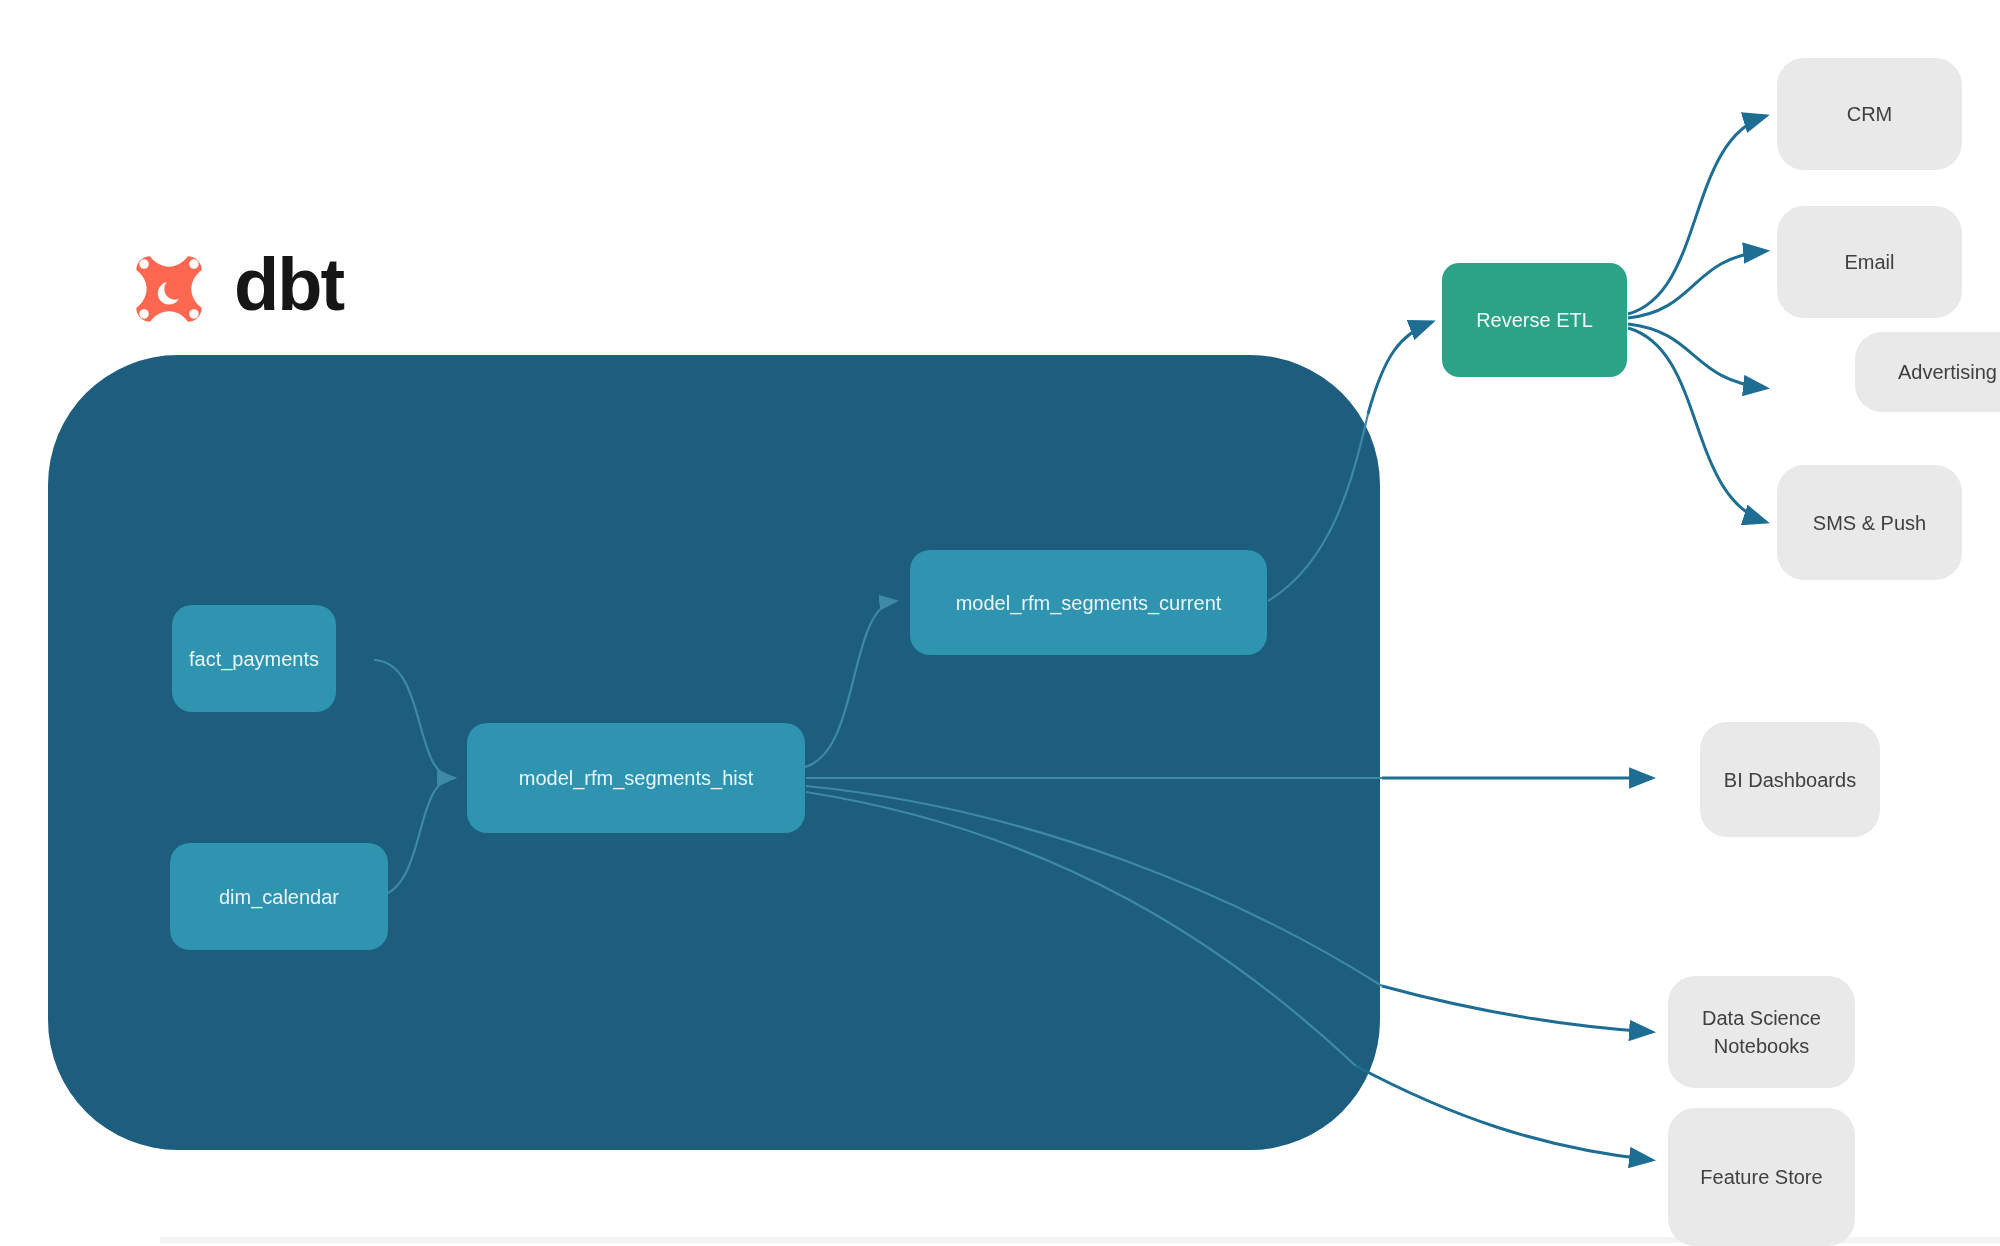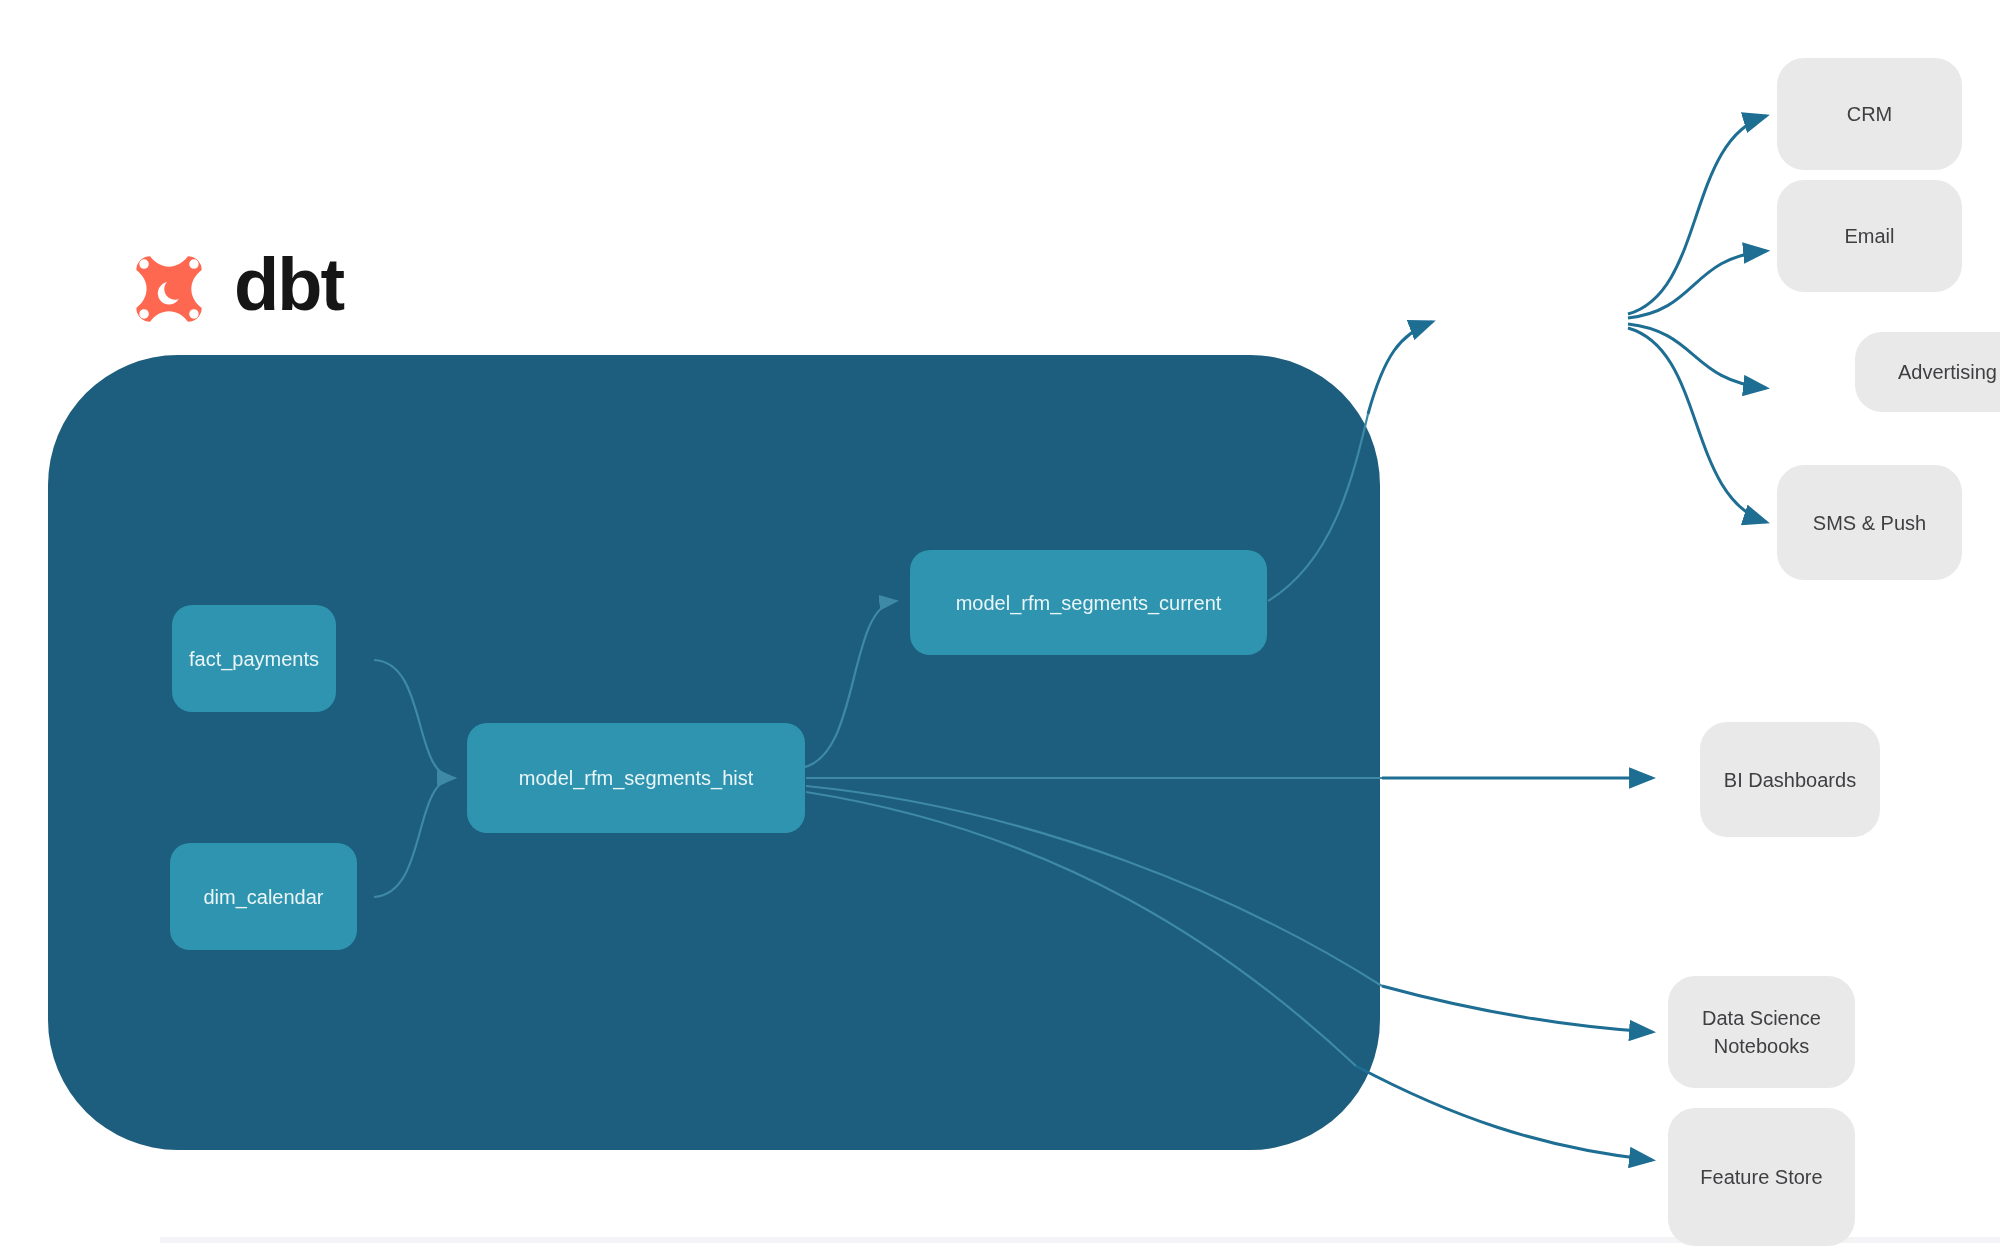--- a/index.html
+++ b/index.html
@@ -113,33 +113,36 @@
       <path d="M 1628 314 C 1706 292 1686 140 1766 116" class="edge outer" marker-end="url(#arrow-outer)"></path>
       <path d="M 1628 318 C 1698 310 1690 258 1766 251" class="edge outer" marker-end="url(#arrow-outer)"></path>
       <path d="M 1628 324 C 1698 332 1690 380 1766 388" class="edge outer" marker-end="url(#arrow-outer)"></path>
       <path d="M 1628 328 C 1706 350 1686 496 1766 522" class="edge outer" marker-end="url(#arrow-outer)"></path>
     </svg>
 
   <div class="bottom-edge"></div>
 <div class="node model" style="left: 172px; top: 605px; width: 164px; height: 107px;">
       <span>fact_payments</span>
     </div>
-    <div class="node model" style="left: 170px; top: 843px; width: 187px; height: 107px; justify-content: center;">
+    <div class="node model" style="left: 170px; top: 843px; width: 218px; height: 107px; justify-content: center;">
       <span>dim_calendar</span>
     </div>
     <div class="node model" style="left: 467px; top: 723px; width: 338px; height: 110px;">
       <span>model_rfm_segments_hist</span>
     </div>
     <div class="node model" style="left: 910px; top: 550px; width: 357px; height: 105px;">
       <span>model_rfm_segments_current</span>
     </div>
+    <div class="node etl" style="left: 1442px; top: 263px; width: 185px; height: 114px;">
+      <span>Reverse ETL</span>
+    </div>
     <div class="node target" style="left: 1777px; top: 58px; width: 185px; height: 112px;">
       <span>CRM</span>
     </div>
-    <div class="node target" style="left: 1777px; top: 180px; width: 185px; height: 112px;">
+    <div class="node target" style="left: 1777px; top: 206px; width: 185px; height: 112px;">
       <span>Email</span>
     </div>
     <div class="node target" style="left: 1855px; top: 332px; width: 185px; height: 80px;">
       <span>Advertising</span>
     </div>
     <div class="node target" style="left: 1777px; top: 465px; width: 185px; height: 115px;">
       <span>SMS &amp; Push</span>
     </div>
     <div class="node target" style="left: 1668px; top: 722px; width: 180px; height: 115px; margin-left: 32px;">
       <span>BI Dashboards</span>

